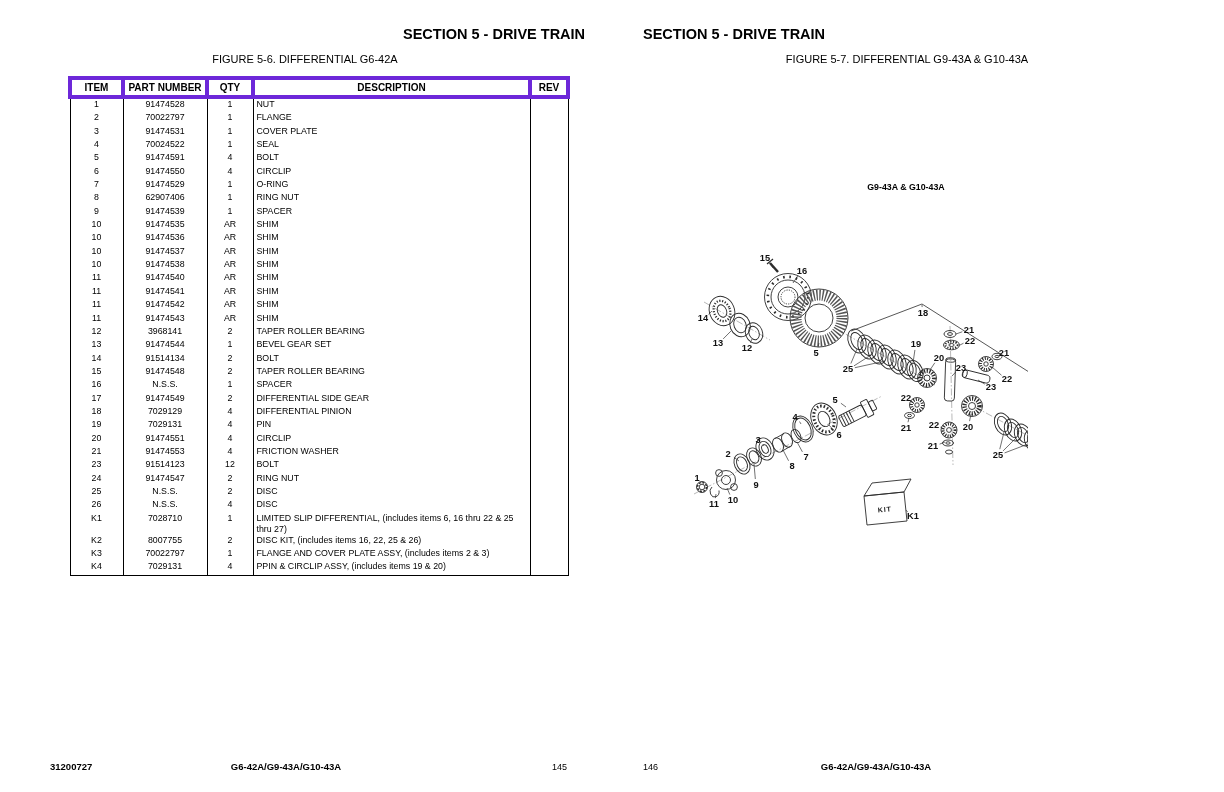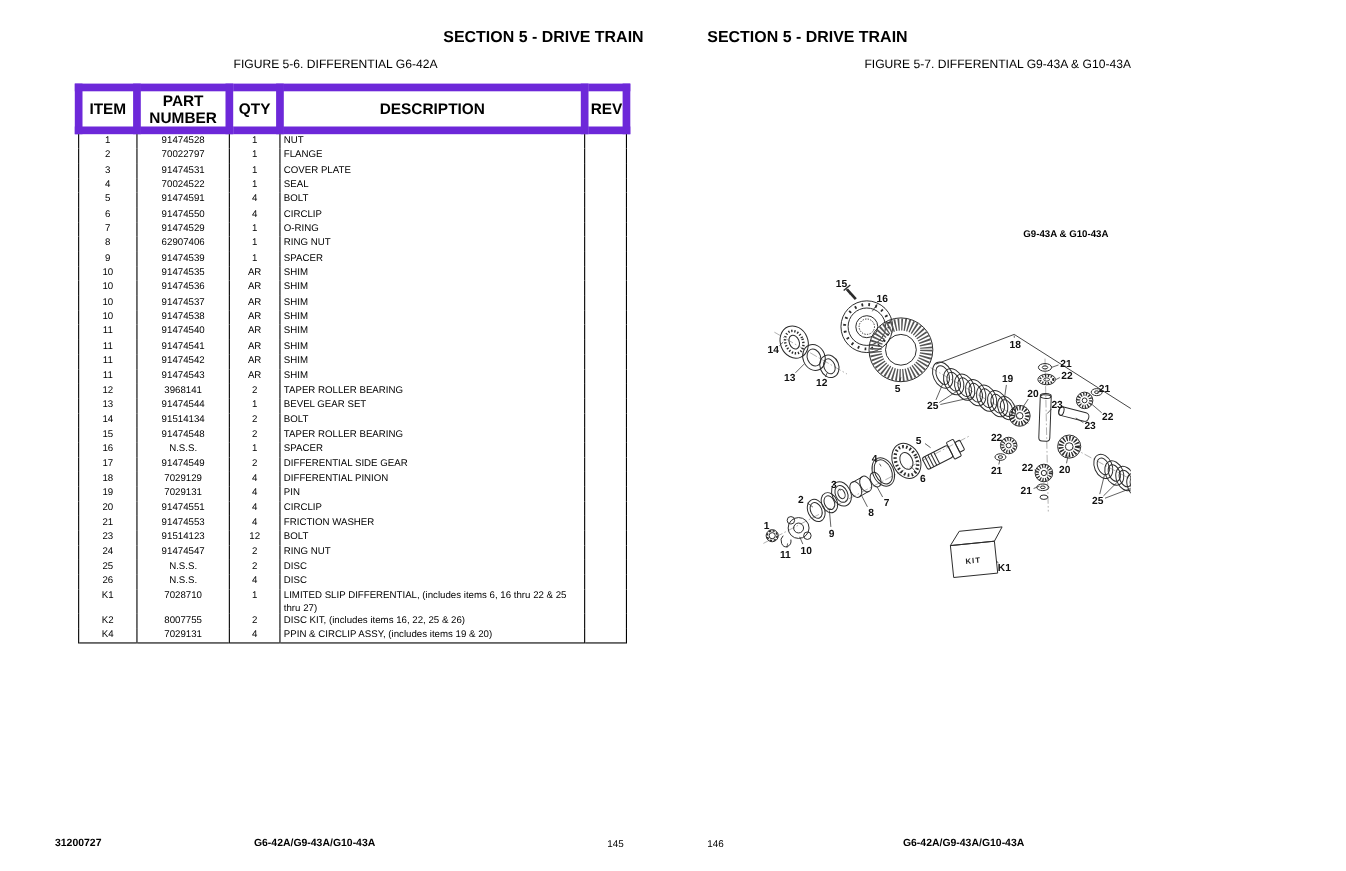--- a/index.html
+++ b/index.html
@@ -3,21 +3,21 @@
 <meta charset="utf-8">
 <style>
   html,body{margin:0;padding:0;background:#fff;}
   .canvas{position:relative;width:1028px;height:792px;background:#fff;overflow:hidden;
           font-family:"Liberation Sans","DejaVu Sans",sans-serif;color:#000;}
   .abs{position:absolute;}
   .section-header{font-size:14.5px;font-weight:bold;white-space:nowrap;}
   .figure-title{font-size:11px;font-weight:normal;white-space:nowrap;text-align:center;}
   .parts-table{border-collapse:collapse;table-layout:fixed;width:498px;
                border:1.5px solid #000;font-size:8.8px;}
-  .parts-table th{border:7px solid #6d28d9;font-size:14px;font-weight:bold;height:15px;
+  .parts-table th{border:4px solid #6d28d9;font-size:10px;font-weight:bold;height:15px;
                   padding:0 2px;text-align:center;}
   .parts-table td{border-left:1px solid #000;border-right:1px solid #000;height:13.35px;
                   padding:0 3px;vertical-align:top;line-height:1.25;overflow:hidden;}
   .parts-table td.c{text-align:center;}
   .parts-table td.d{text-align:left;}
   .diagram-caption{font-size:8.8px;font-weight:bold;text-align:center;white-space:nowrap;}
   .art-number{font-size:5px;color:#999;letter-spacing:.3px;white-space:nowrap;}
   .footer-text{font-size:9.5px;white-space:nowrap;}
   .bold{font-weight:bold;}
   .center{text-align:center;}
@@ -275,38 +275,45 @@
           <td class="c"></td>
         </tr>
         <tr>
           <td class="c">K2</td>
           <td class="c">8007755</td>
           <td class="c">2</td>
           <td class="d">DISC KIT, (includes items 16, 22, 25 &amp; 26)</td>
           <td class="c"></td>
         </tr>
         <tr>
+          <td class="c">K3</td>
+          <td class="c">70022797</td>
+          <td class="c">1</td>
+          <td class="d">FLANGE AND COVER PLATE ASSY, (includes items 2 &amp; 3)</td>
+          <td class="c"></td>
+        </tr>
+        <tr>
           <td class="c">K4</td>
           <td class="c">7029131</td>
           <td class="c">4</td>
           <td class="d">PPIN &amp; CIRCLIP ASSY, (includes items 19 &amp; 20)</td>
           <td class="c"></td>
         </tr>
       </tbody>
   </table>
 
   <div class="abs footer-text bold" style="left:50px;top:761px;">31200727</div>
   <div class="abs footer-text bold center" style="left:186px;top:761px;width:200px;">G6-42A/G9-43A/G10-43A</div>
   <div class="abs footer-text" style="left:552px;top:762px;font-size:9px;">145</div>
 
   <div class="abs section-header" style="left:643px;top:26px;">SECTION 5 - DRIVE TRAIN</div>
 
   <div class="abs figure-title" style="left:782px;top:53px;width:250px;">FIGURE 5-7. DIFFERENTIAL G9-43A &amp; G10-43A</div>
 
-  <div class="abs diagram-caption" style="left:919px;top:182px;width:100px;margin-top:25px;">G9-43A &amp; G10-43A</div>
+  <div class="abs diagram-caption" style="left:856px;top:182px;width:100px;">G9-43A &amp; G10-43A</div>
 
   <svg class="abs" style="left:680px;top:180px;" width="460" height="380" viewBox="680 180 460 380">
 
     <g stroke="#888" stroke-width="0.6" fill="none" stroke-dasharray="7 2 1.5 2">
       <line x1="704" y1="302" x2="770" y2="340"></line>
       <line x1="835" y1="328" x2="935" y2="385"></line>
       <line x1="975" y1="407" x2="1095" y2="472"></line>
       <line x1="950" y1="326" x2="953" y2="465"></line>
       <line x1="694" y1="494" x2="882" y2="396"></line>
     </g>

